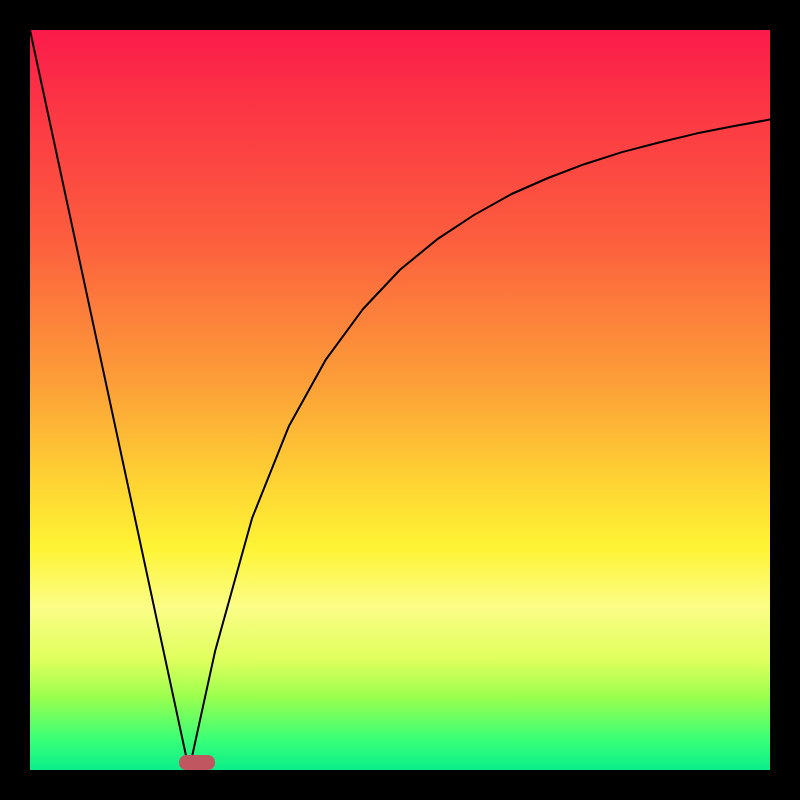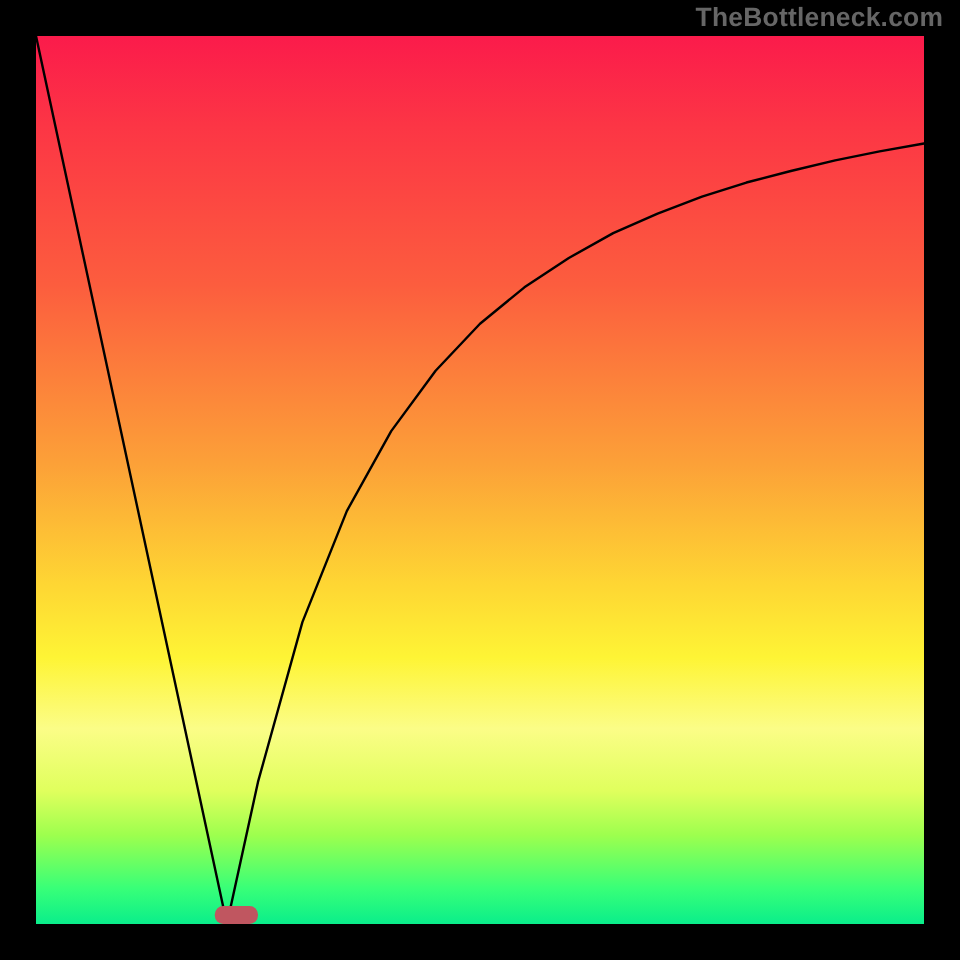--- a/index.html
+++ b/index.html
@@ -61,21 +61,20 @@
     position: absolute;
     background: #c05660;
     border-radius: 7px;
     z-index: 3;
   }
 </style>
 </head>
 <body>
 
 <div class="frame">
-  <div class="watermark">TheBottleneck.com</div>
 
   <div class="plot-area">
     <div class="marker" id="marker" style="left: 149.48px; top: 725.2px; width: 35.52px; height: 14.8px;"></div>
     <svg id="plot-svg" viewBox="0 0 740 740" preserveAspectRatio="none">
       <path id="curve-path" fill="none" stroke="#000" stroke-width="2" stroke-linejoin="round" stroke-linecap="round" d="M0.00 0.00 L159.10 740.00 L159.10 740.00 L185.00 621.60 L222.00 488.40 L259.00 395.90 L296.00 329.30 L333.00 278.98 L370.00 239.76 L407.00 209.42 L444.00 185.00 L481.00 164.28 L518.00 148.00 L555.00 133.94 L592.00 122.10 L629.00 112.48 L666.00 103.60 L703.00 96.20 L740.00 89.54"></path>
     </svg>
   </div>
 </div>
 
 </body></html>

